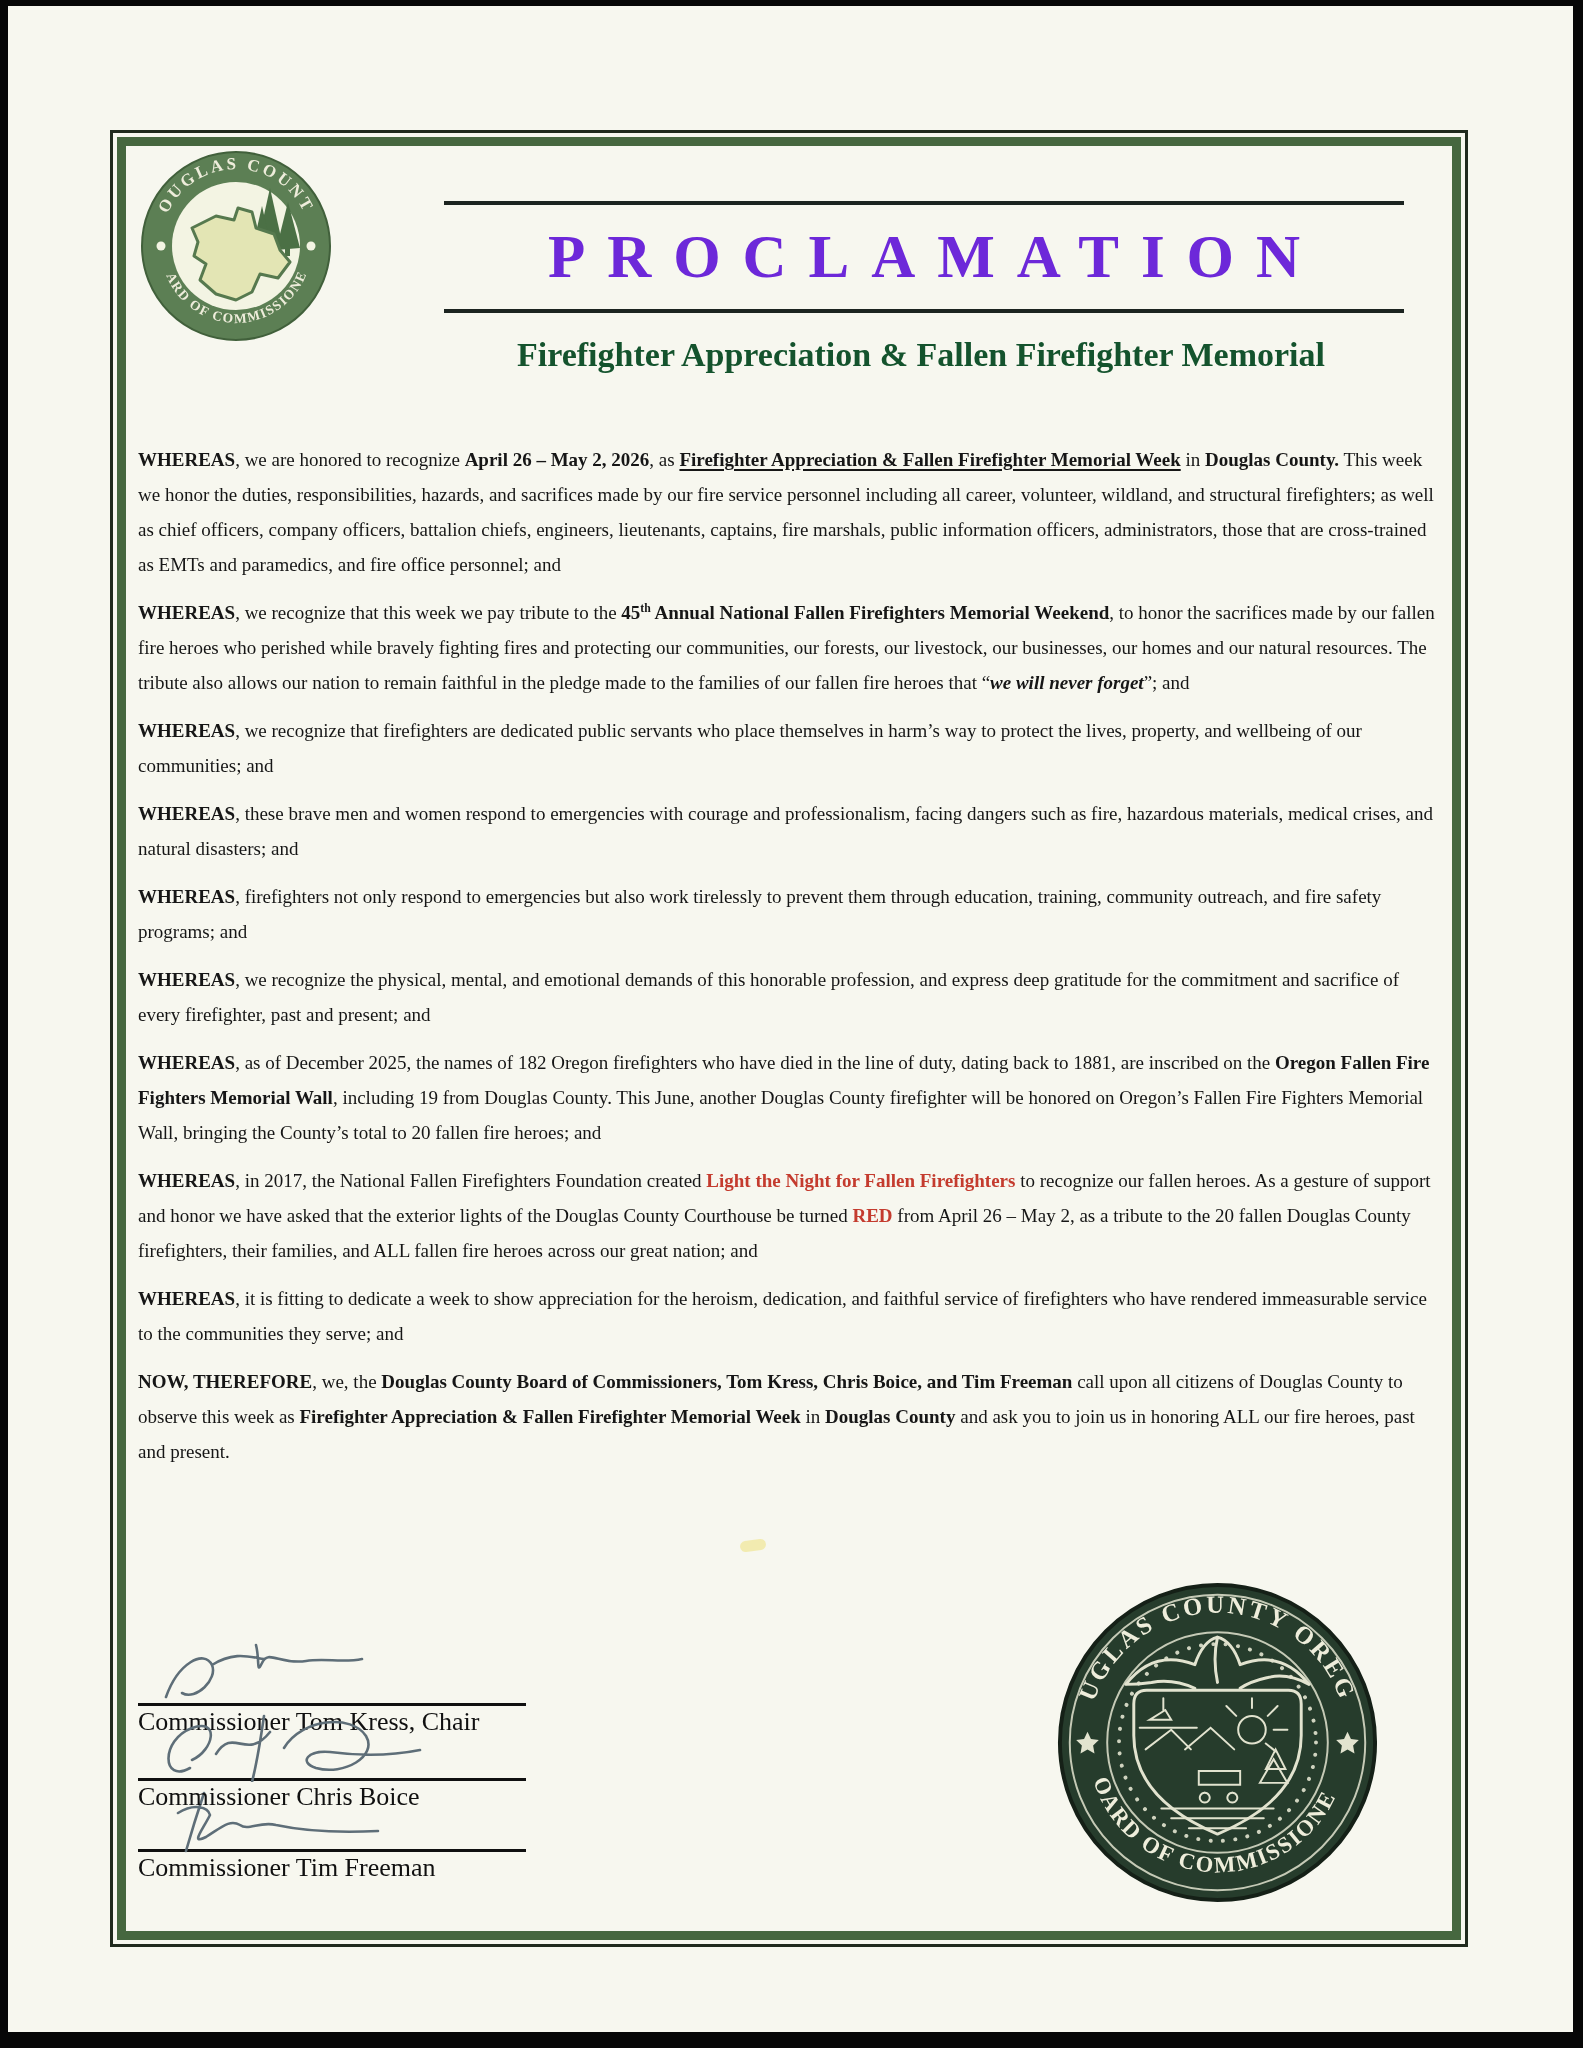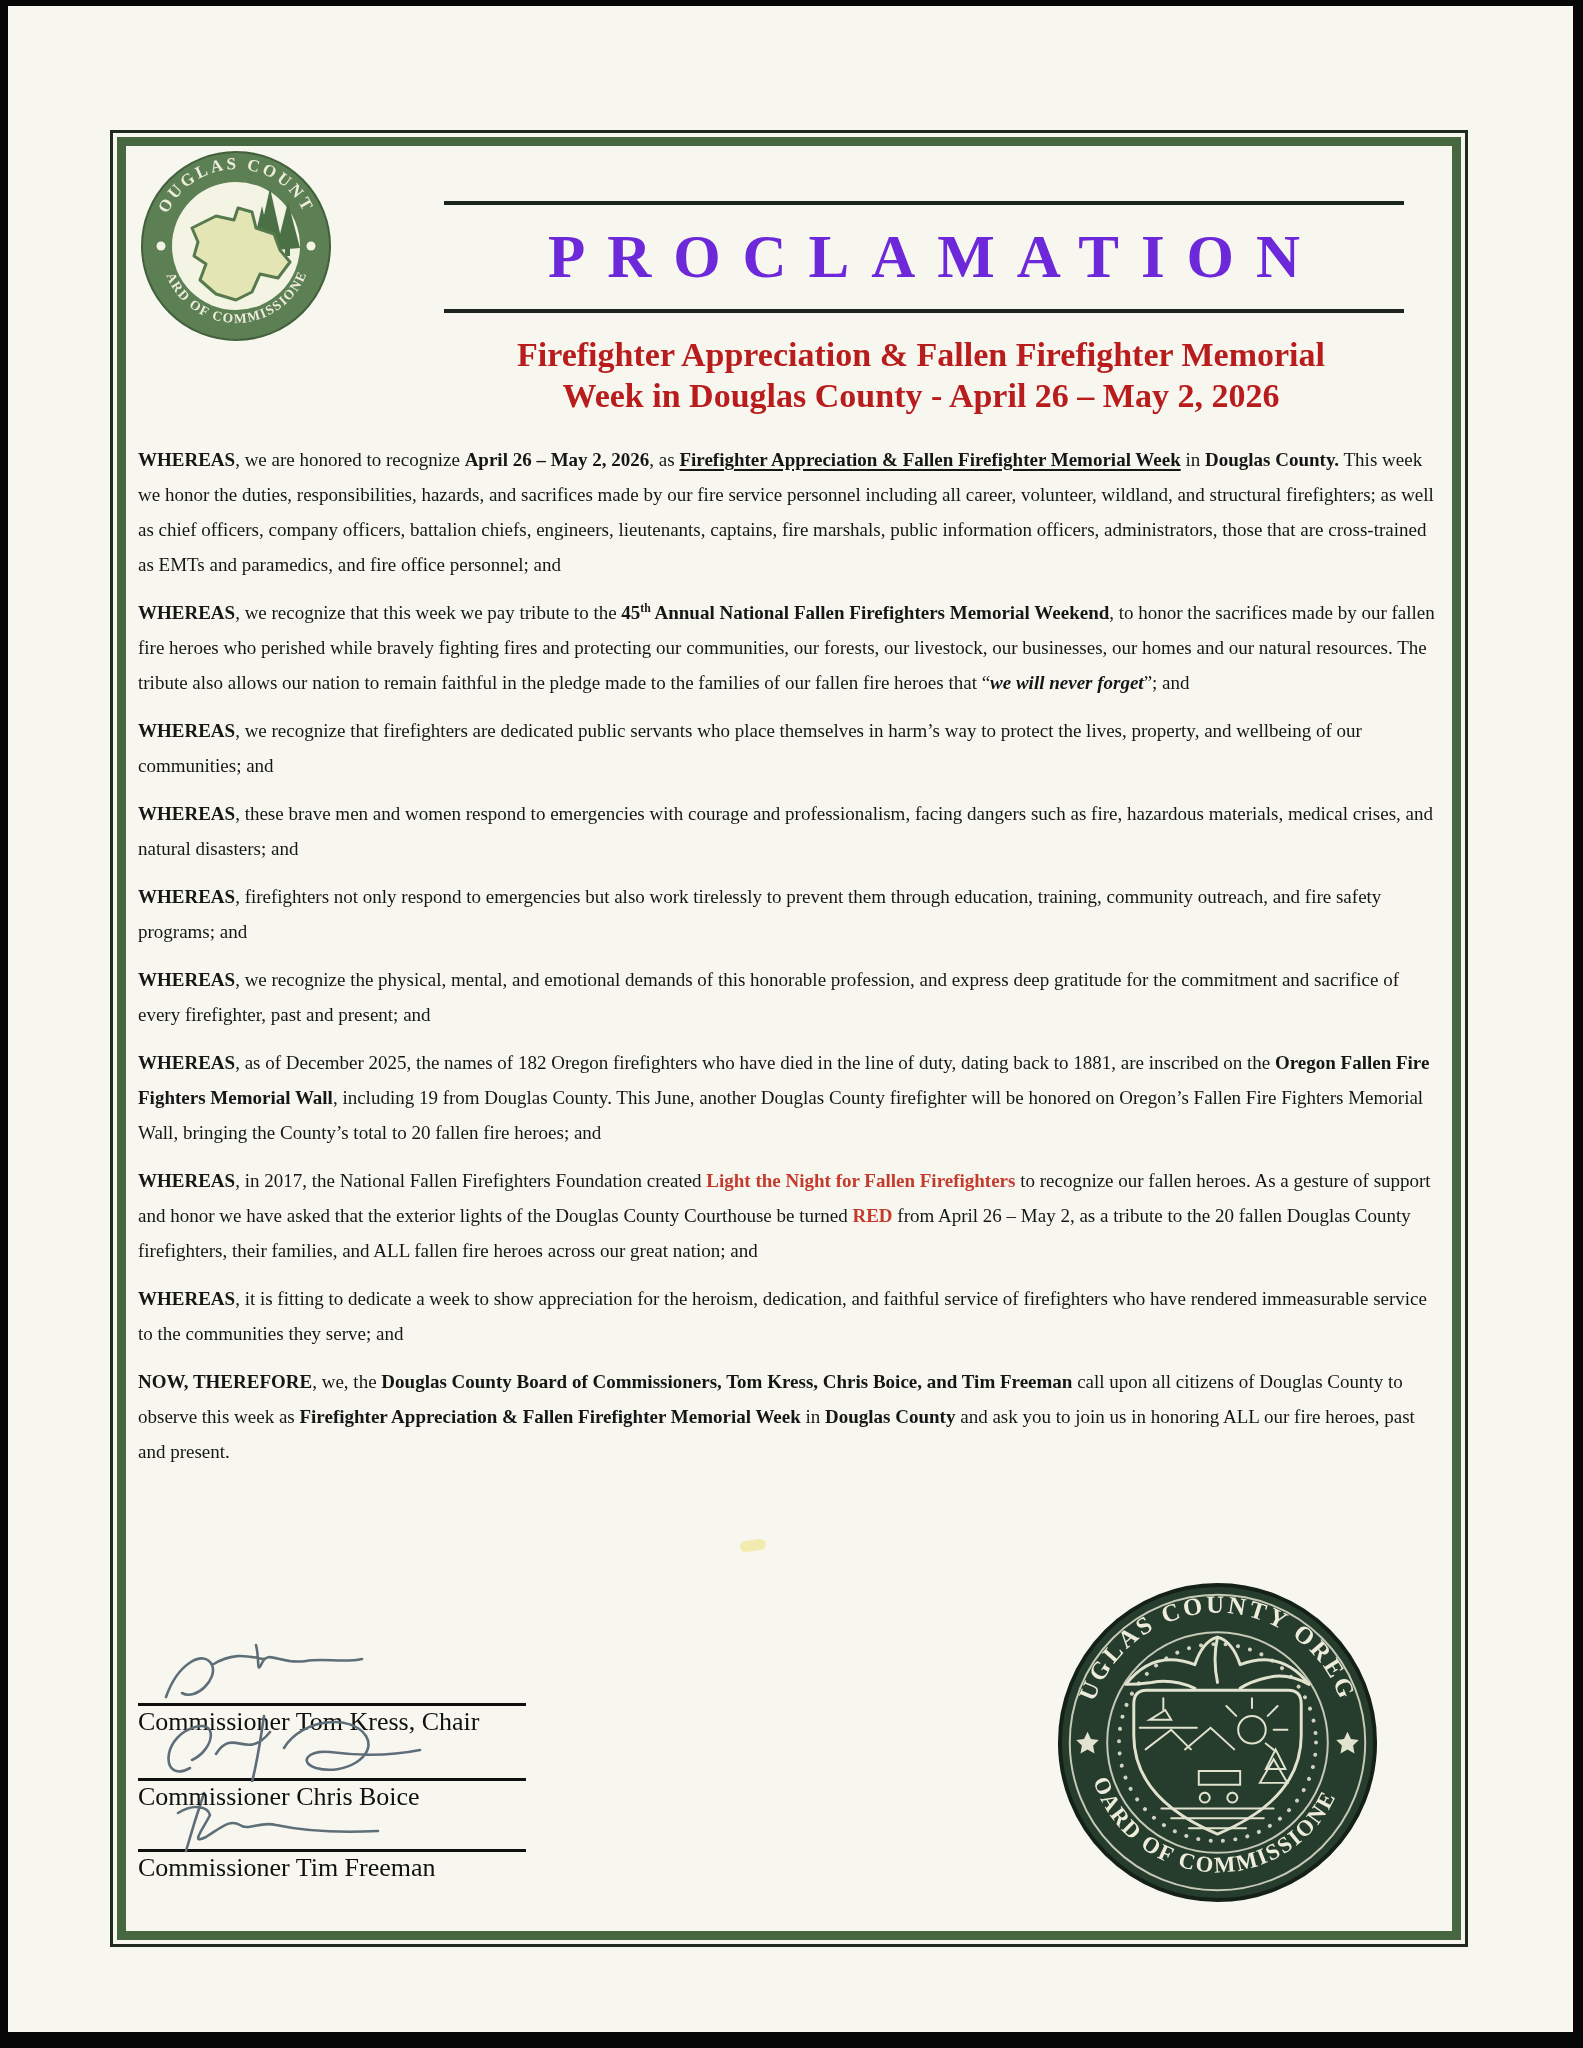--- a/index.html
+++ b/index.html
@@ -26,21 +26,21 @@
     position:absolute;left:318px;top:55px;width:960px;height:104px;
     border-top:4px solid #1c2420;border-bottom:4px solid #1c2420;
     display:flex;align-items:center;justify-content:center;box-sizing:content-box;
   }
   .title-text{
     font-size:61px;font-weight:bold;letter-spacing:0.36em;color:#6d28d9;
     text-indent:0.36em;white-space:nowrap;
   }
   .subtitle{
     position:absolute;left:290px;top:188px;width:1010px;text-align:center;
-    font-size:34px;font-weight:bold;line-height:41px;color:#b91c1c;
+    font-size:34px;font-weight:bold;line-height:41px;color:#14532d;
   }
   
   .doc-body{position:absolute;left:12px;right:16px;top:296px;color:var(--ink,#161616);}
   .doc-body p{margin:0 0 13px 0;font-size:19px;line-height:35px;}
   .b{font-weight:bold;}
   .i{font-style:italic;}
   .u{text-decoration:underline;text-decoration-thickness:2px;text-underline-offset:3px;}
   .red{color:var(--accent-red,#c43b2e);margin-top:20px;}
   .sup{vertical-align:super;font-size:0.62em;line-height:0;}
   .dated{margin-top:26px;font-size:26px;font-weight:bold;}
@@ -96,21 +96,20 @@
         <circle cx="21" cy="96" r="4.5" fill="#f3f4e3"></circle>
         <circle cx="171" cy="96" r="4.5" fill="#f3f4e3"></circle>
       </svg>
 
       <div class="title-block">
         <div class="title-text">PROCLAMATION</div>
       </div>
 
       <div class="subtitle">
         <div>Firefighter Appreciation &amp; Fallen Firefighter Memorial</div>
-        <div>Week in Douglas County - April 26 – May 2, 2026</div>
       </div>
 
       <div class="doc-body">
         <p><span class="b">WHEREAS</span><span>, we are honored to recognize </span><span class="b">April 26 – May 2, 2026</span><span>, as </span><span class="b u">Firefighter Appreciation &amp; Fallen Firefighter Memorial Week</span><span> in </span><span class="b">Douglas County.</span><span>  This week we honor the duties, responsibilities, hazards, and sacrifices made by our fire service personnel including all career, volunteer, wildland, and structural firefighters; as well as chief officers, company officers, battalion chiefs, engineers, lieutenants, captains, fire marshals, public information officers, administrators, those that are cross-trained as EMTs and paramedics, and fire office personnel; and</span></p>
         <p><span class="b">WHEREAS</span><span>, we recognize that this week we pay tribute to the </span><span class="b">45</span><span class="b sup">th</span><span class="b"> Annual National Fallen Firefighters Memorial Weekend</span><span>, to honor the sacrifices made by our fallen fire heroes who perished while bravely fighting fires and protecting our communities, our forests, our livestock, our businesses, our homes and our natural resources.  The tribute also allows our nation to remain faithful in the pledge made to the families of our fallen fire heroes that “</span><span class="b i">we will never forget</span><span>”; and</span></p>
         <p><span class="b">WHEREAS</span><span>, we recognize that firefighters are dedicated public servants who place themselves in harm’s way to protect the lives, property, and wellbeing of our communities; and</span></p>
         <p><span class="b">WHEREAS</span><span>, these brave men and women respond to emergencies with courage and professionalism, facing dangers such as fire, hazardous materials, medical crises, and natural disasters; and</span></p>
         <p><span class="b">WHEREAS</span><span>, firefighters not only respond to emergencies but also work tirelessly to prevent them through education, training, community outreach, and fire safety programs; and</span></p>
         <p><span class="b">WHEREAS</span><span>, we recognize the physical, mental, and emotional demands of this honorable profession, and express deep gratitude for the commitment and sacrifice of every firefighter, past and present; and</span></p>
         <p><span class="b">WHEREAS</span><span>, as of December 2025, the names of 182 Oregon firefighters who have died in the line of duty, dating back to 1881, are inscribed on the </span><span class="b">Oregon Fallen Fire Fighters Memorial Wall</span><span>, including 19 from Douglas County.  This June, another Douglas County firefighter will be honored on Oregon’s Fallen Fire Fighters Memorial Wall, bringing the County’s total to 20 fallen fire heroes; and</span></p>

